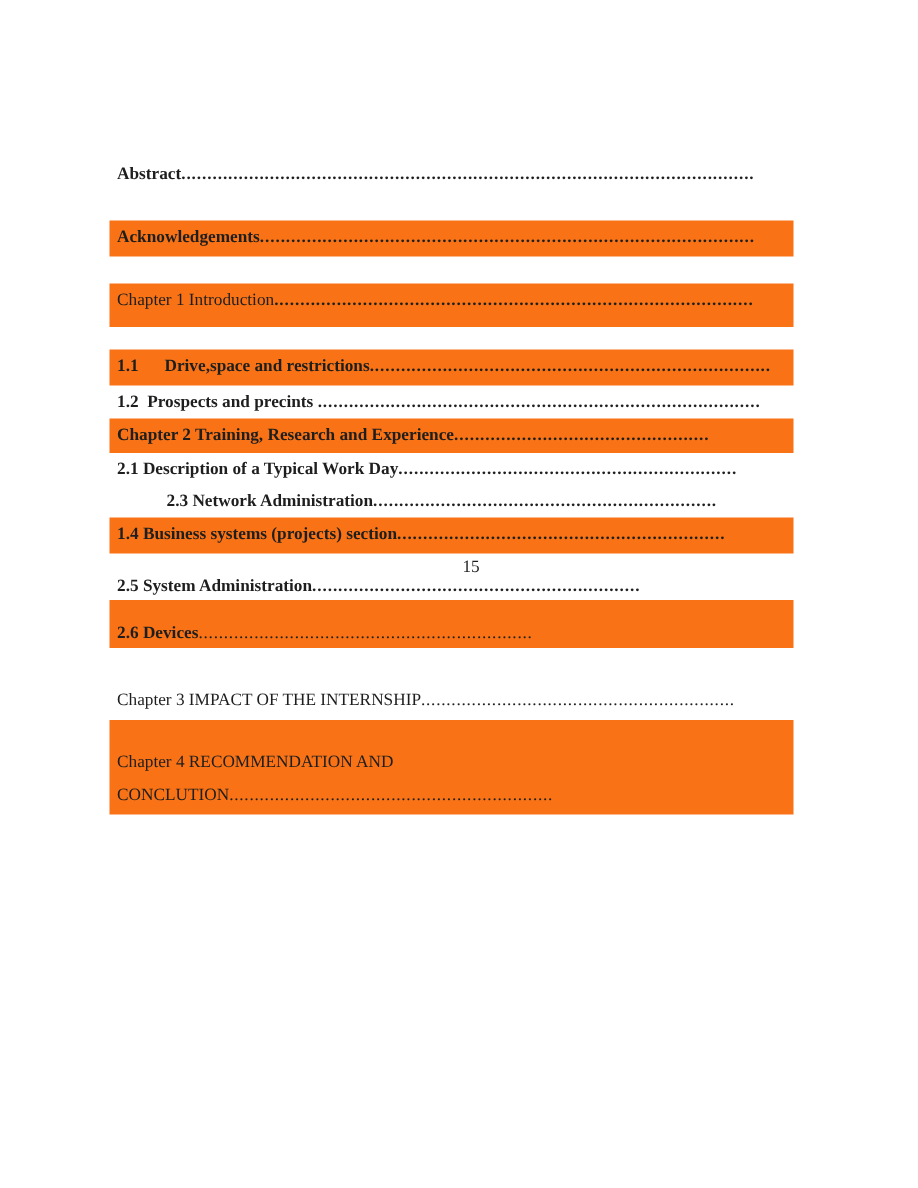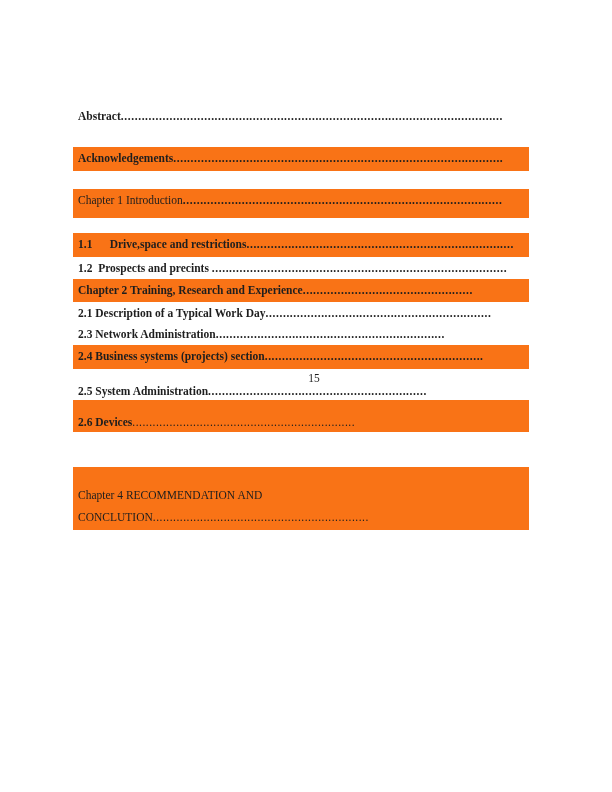--- a/index.html
+++ b/index.html
@@ -21,21 +21,21 @@
 
   
   .r-abstract        { padding: 2px 0 3px;  margin-bottom: 21px; }
   .r-acknowledgements{ padding: 5px 0 6px;  margin-bottom: 18px; }
   .r-chapter-1       { padding: 5px 0 11px; margin-bottom: 15px; }
   .r-section-1-1     { padding: 5px 0 6px; font-family: Liberation Serif, serif; }
   .r-section-1-2     { padding: 5px 0 4px; }
   .r-chapter-2       { padding: 5px 0 5px; }
   .r-section-2-1     { padding: 5px 0 4px; }
   .r-section-2-2     { padding: 5px 0 4px; }
-  .r-section-2-3     { padding: 4px 0 4px; }
+  .r-section-2-3     { padding: 4px 0 4px; margin-left: 33px; }
   .r-section-2-4     { padding: 5px 0 6px; }
   .r-section-2-5     { padding: 3px 0 2px; }
   .r-section-2-5 .page-line { margin-bottom: 0; text-align: center; }
   .r-section-2-6     { padding: 3px 0 3px; }
   .r-chapter-3       { padding: 7px 0 6px; }
   .r-chapter-3 .page-line { margin-bottom: 9px; }
   .r-chapter-4       { padding: 4px 0 6px; }
   .r-chapter-4 .page-line { margin-bottom: 5px; }
   .r-chapter-4 .title-line { margin-bottom: 9px; }
   .r-chapter-4 .title-line:last-child { margin-bottom: 0; }
@@ -89,34 +89,35 @@
         </div>
       </div>
       <div class="toc-row r-section-2-3">
         <div class="inline-row">
           <div class="title-cell"><span class="b">2.3 Network Administration</span><span class="dots b">..................................................................</span></div>
           <div class="page-cell">3</div>
         </div>
       </div>
       <div class="toc-row r-section-2-4 shaded">
         <div class="inline-row">
-          <div class="title-cell"><span class="b">2.4 Business systems (projects) section</span><span class="dots b">...............................................................</span></div>
+          <div class="title-cell"><span class="b">1.4 Business systems (projects) section</span><span class="dots b">...............................................................</span></div>
           <div class="page-cell">13</div>
         </div>
       </div>
       <div class="toc-row r-section-2-5">
         <div class="page-line">15</div>
         <div class="title-line"><span class="b">2.5 System Administration</span><span class="dots b">...............................................................</span></div>
       </div>
       <div class="toc-row r-section-2-6 shaded">
         <div class="page-line">6</div>
         <div class="title-line"><span class="b">2.6 Devices</span><span class="dots">..................................................................</span></div>
       </div>
       <div class="toc-row r-chapter-3">
         <div class="page-line">17</div>
+        <div class="title-line"><span>Chapter 3 IMPACT OF THE INTERNSHIP</span><span class="dots">..............................................................</span></div>
       </div>
       <div class="toc-row r-chapter-4 shaded">
         <div class="page-line">22</div>
         <div class="title-line"><span>Chapter 4 RECOMMENDATION AND</span></div>
         <div class="title-line"><span>CONCLUTION</span><span class="dots">................................................................</span></div>
       </div>
     </div>
 </div>
 
 </body></html>

